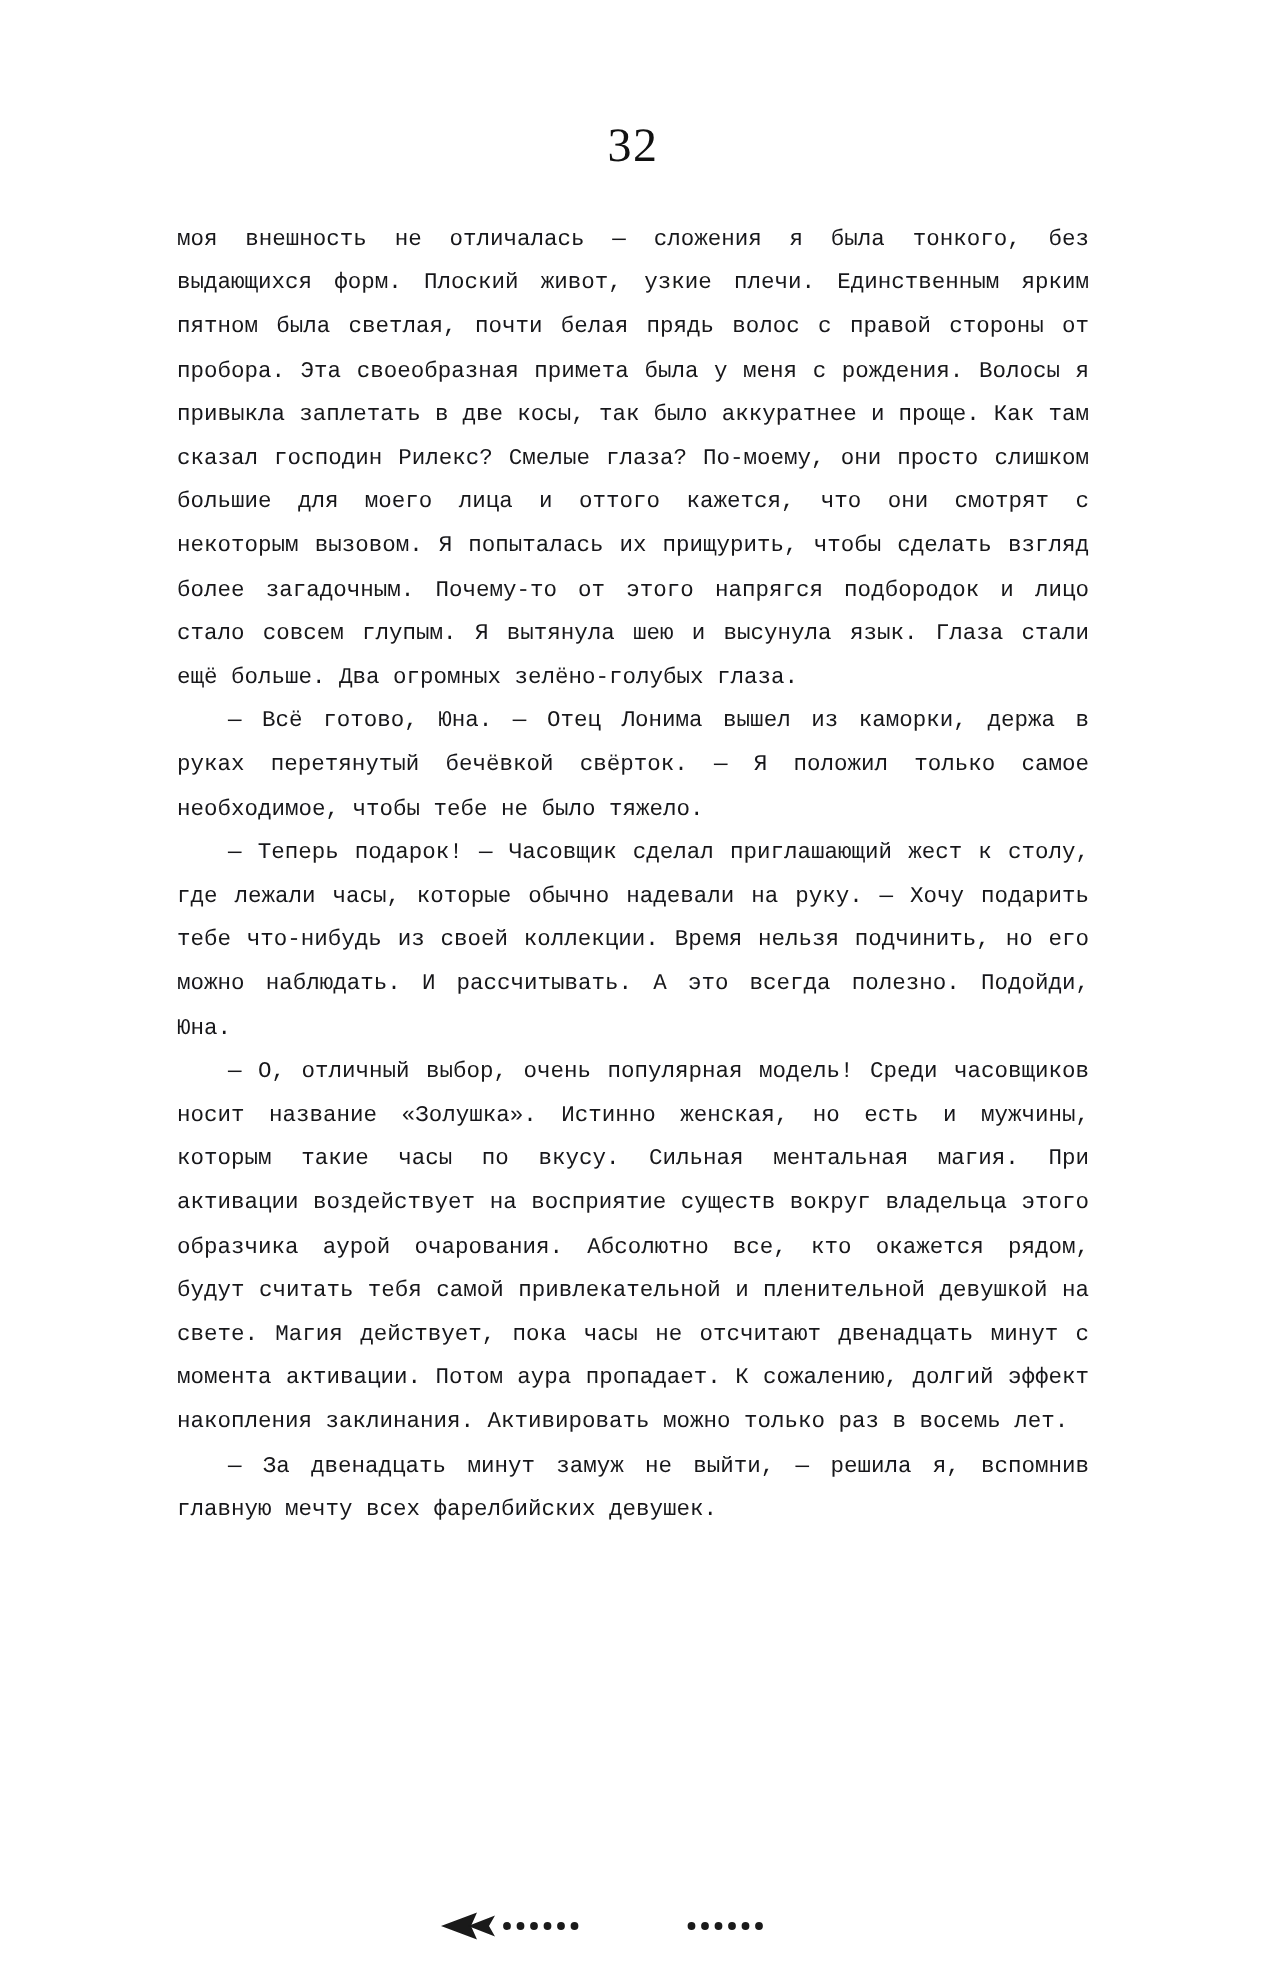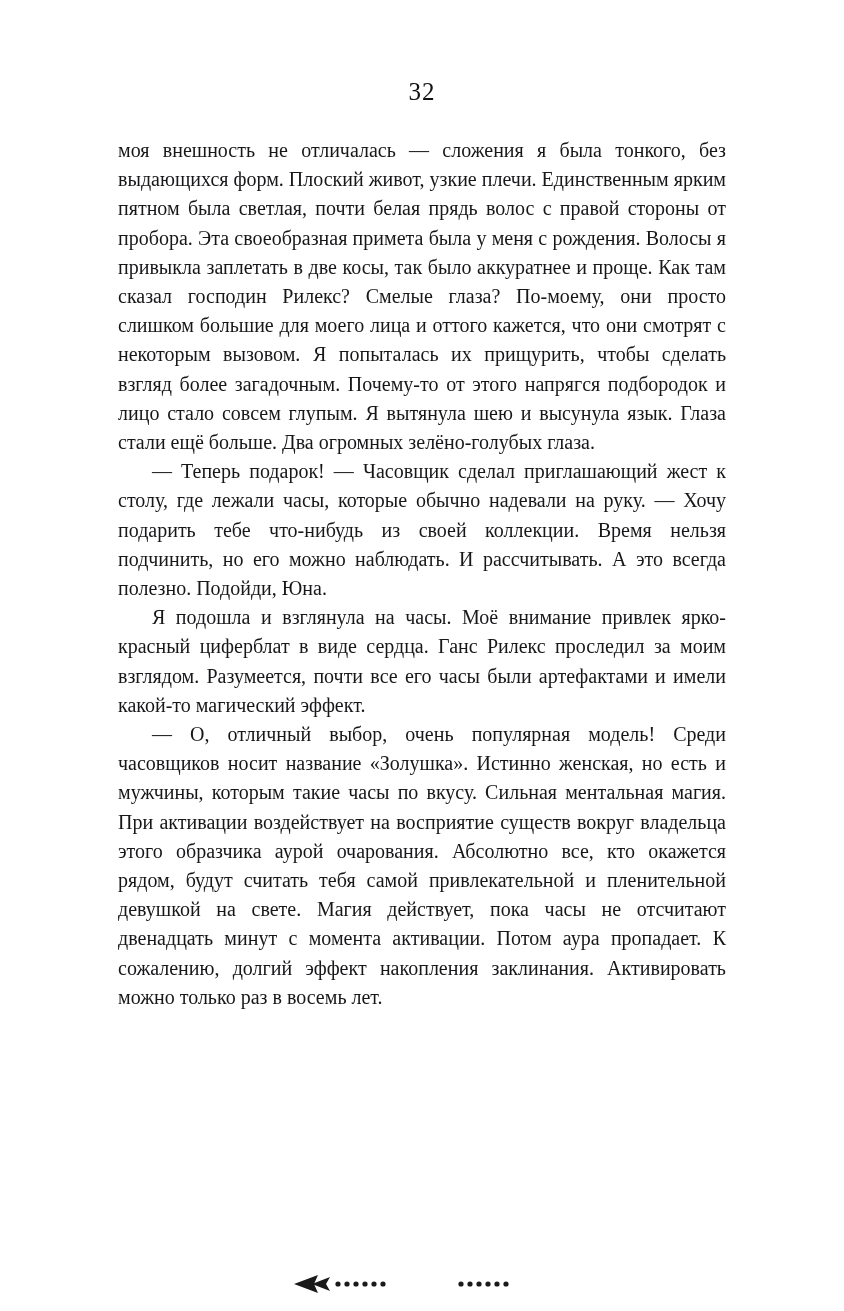--- a/index.html
+++ b/index.html
@@ -17,38 +17,39 @@
   }
   .page {
     width: 844px;
     height: 1311px;
     box-sizing: border-box;
     padding: 0;
     position: relative;
   }
   .page-number {
     text-align: center;
-    font-size: 25px;
+    font-size: 32px;
     letter-spacing: 1px;
     margin-top: 78px;
     color: #111;
     font-family: "Liberation Serif", "DejaVu Serif", serif;
   }
   .text-body {
     margin: 30px 118px 0 118px;
     width: 608px;
   }
   .text-body p {
     margin: 0;
-    font-size: 20px;
+    font-size: 15px;
     line-height: 29.2px;
     text-align: justify;
     text-justify: inter-word;
     color: #17171a;
     hyphens: manual;
+    font-family: Liberation Mono, monospace;
   }
   .text-body p.indent {
     text-indent: 34px;
   }
   .text-body p.first {
     text-indent: 0;
   }
   .ornament {
     position: absolute;
     left: 0;
@@ -64,23 +65,24 @@
 </style>
 </head>
 <body>
 
 <div class="page">
 
   <div class="page-number">32</div>
 
   <div class="text-body">
     <p class="first">моя внешность не отличалась — сложения я была тонкого, без выдающихся форм. Плоский живот, узкие плечи. Единственным ярким пятном была светлая, почти белая прядь волос с правой стороны от пробора. Эта своеобразная примета была у меня с рождения. Волосы я привыкла заплетать в две косы, так было аккуратнее и проще. Как там сказал господин Рилекс? Смелые глаза? По-моему, они просто слишком большие для моего лица и оттого кажется, что они смотрят с некоторым вызовом. Я попыталась их прищурить, чтобы сделать взгляд более загадочным. Почему-то от этого напрягся подбородок и лицо стало совсем глупым. Я вытянула шею и высунула язык. Глаза стали ещё больше. Два огромных зелёно-голубых глаза.</p>
+    <p class="indent">— Всё готово, Юна. — Отец Лонима вышел из каморки, держа в руках перетянутый бечёвкой свёрток. — Я положил только самое необходимое, чтобы тебе не было тяжело.</p>
     <p class="indent">— Теперь подарок! — Часовщик сделал приглашающий жест к столу, где лежали часы, которые обычно надевали на руку. — Хочу подарить тебе что-нибудь из своей коллекции. Время нельзя подчинить, но его можно наблюдать. И рассчитывать. А это всегда полезно. Подойди, Юна.</p>
-    <p class="indent">Я подошла и взглянула на часы. Моё внимание привлек ярко-красный циферблат в виде сердца. Ганс Рилекс проследил за моим взглядом. Разумеется, почти все его часы были артефактами и имели какой-то магический эффект.</p>
     <p class="indent">— О, отличный выбор, очень популярная модель! Среди часовщиков носит название «Золушка». Истинно женская, но есть и мужчины, которым такие часы по вкусу. Сильная ментальная магия. При активации воздействует на восприятие существ вокруг владельца этого образчика аурой очарования. Абсолютно все, кто окажется рядом, будут считать тебя самой привлекательной и пленительной девушкой на свете. Магия действует, пока часы не отсчитают двенадцать минут с момента активации. Потом аура пропадает. К сожалению, долгий эффект накопления заклинания. Активировать можно только раз в восемь лет.</p>
+    <p class="indent">— За двенадцать минут замуж не выйти, — решила я, вспомнив главную мечту всех фарелбийских девушек.</p>
   </div>
 
   <div class="ornament">
     <svg width="260" height="34" viewBox="0 0 260 34" xmlns="http://www.w3.org/2000/svg">
       <g fill="#1a1a1a">
 
         <path d="M2 17 L26 8 L22 17 L26 26 Z"></path>
         <path d="M20 17 L38 10 L34 17 L38 24 Z"></path>
 
         <circle cx="46" cy="17" r="2.6"></circle>

